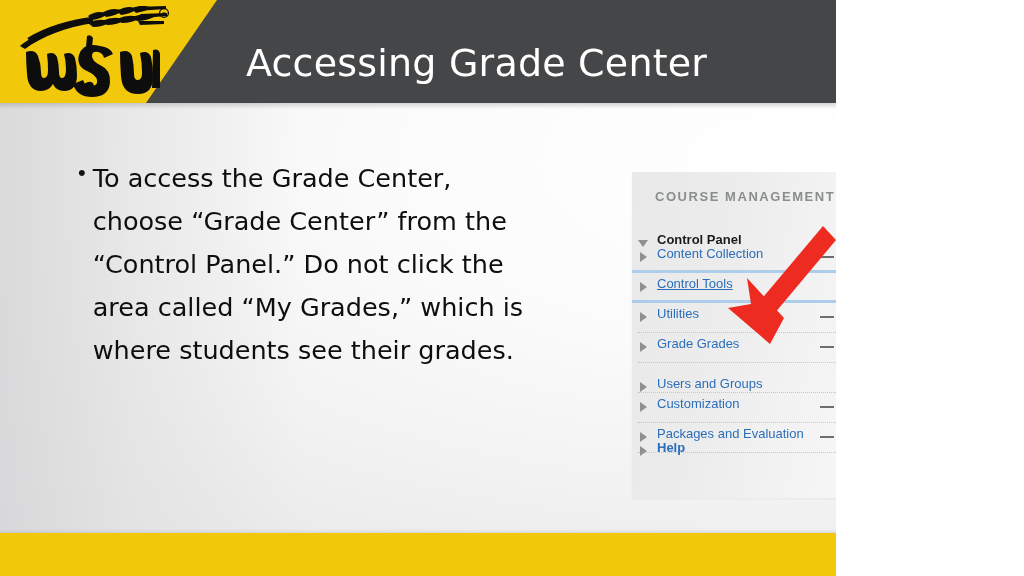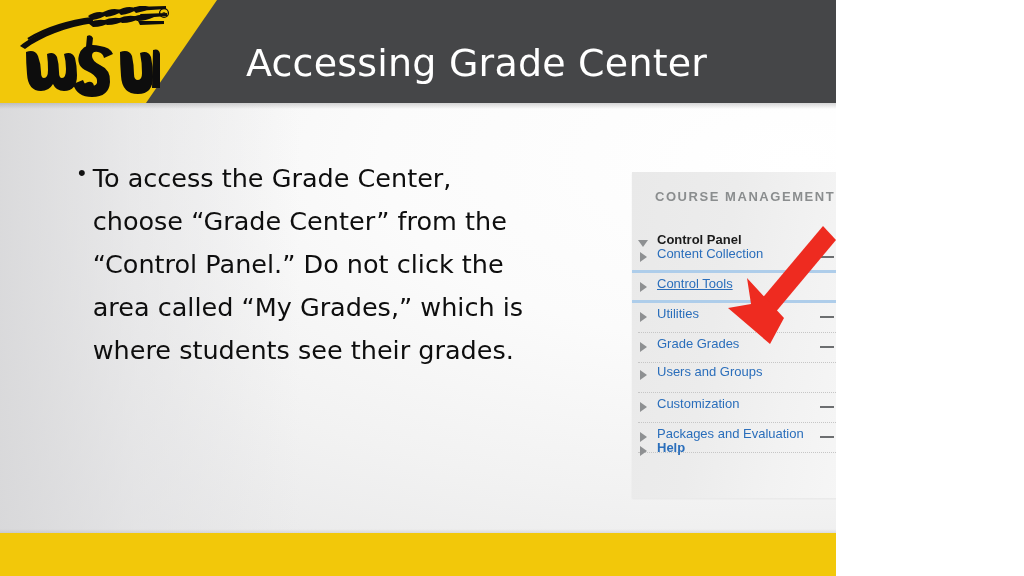--- a/index.html
+++ b/index.html
@@ -292,21 +292,21 @@
             <span class="bb-label">Utilities</span>
             <span class="bb-dash"></span>
           </div>
           <div class="bb-sep" style="top: 160px;"></div>
           <div class="bb-item" style="top: 160px;">
             <span class="bb-tri right"></span>
             <span class="bb-label">Grade Grades</span>
             <span class="bb-dash"></span>
           </div>
           <div class="bb-sep" style="top: 190px;"></div>
-          <div class="bb-item" style="top: 188px; text-decoration: underline;">
+          <div class="bb-item" style="top: 200px; text-decoration: underline;">
             <span class="bb-tri right"></span>
             <span class="bb-label">Users and Groups</span>
           </div>
           <div class="bb-sep" style="top: 220px;"></div>
           <div class="bb-item" style="top: 220px;">
             <span class="bb-tri right"></span>
             <span class="bb-label">Customization</span>
             <span class="bb-dash"></span>
           </div>
           <div class="bb-sep" style="top: 250px;"></div>

